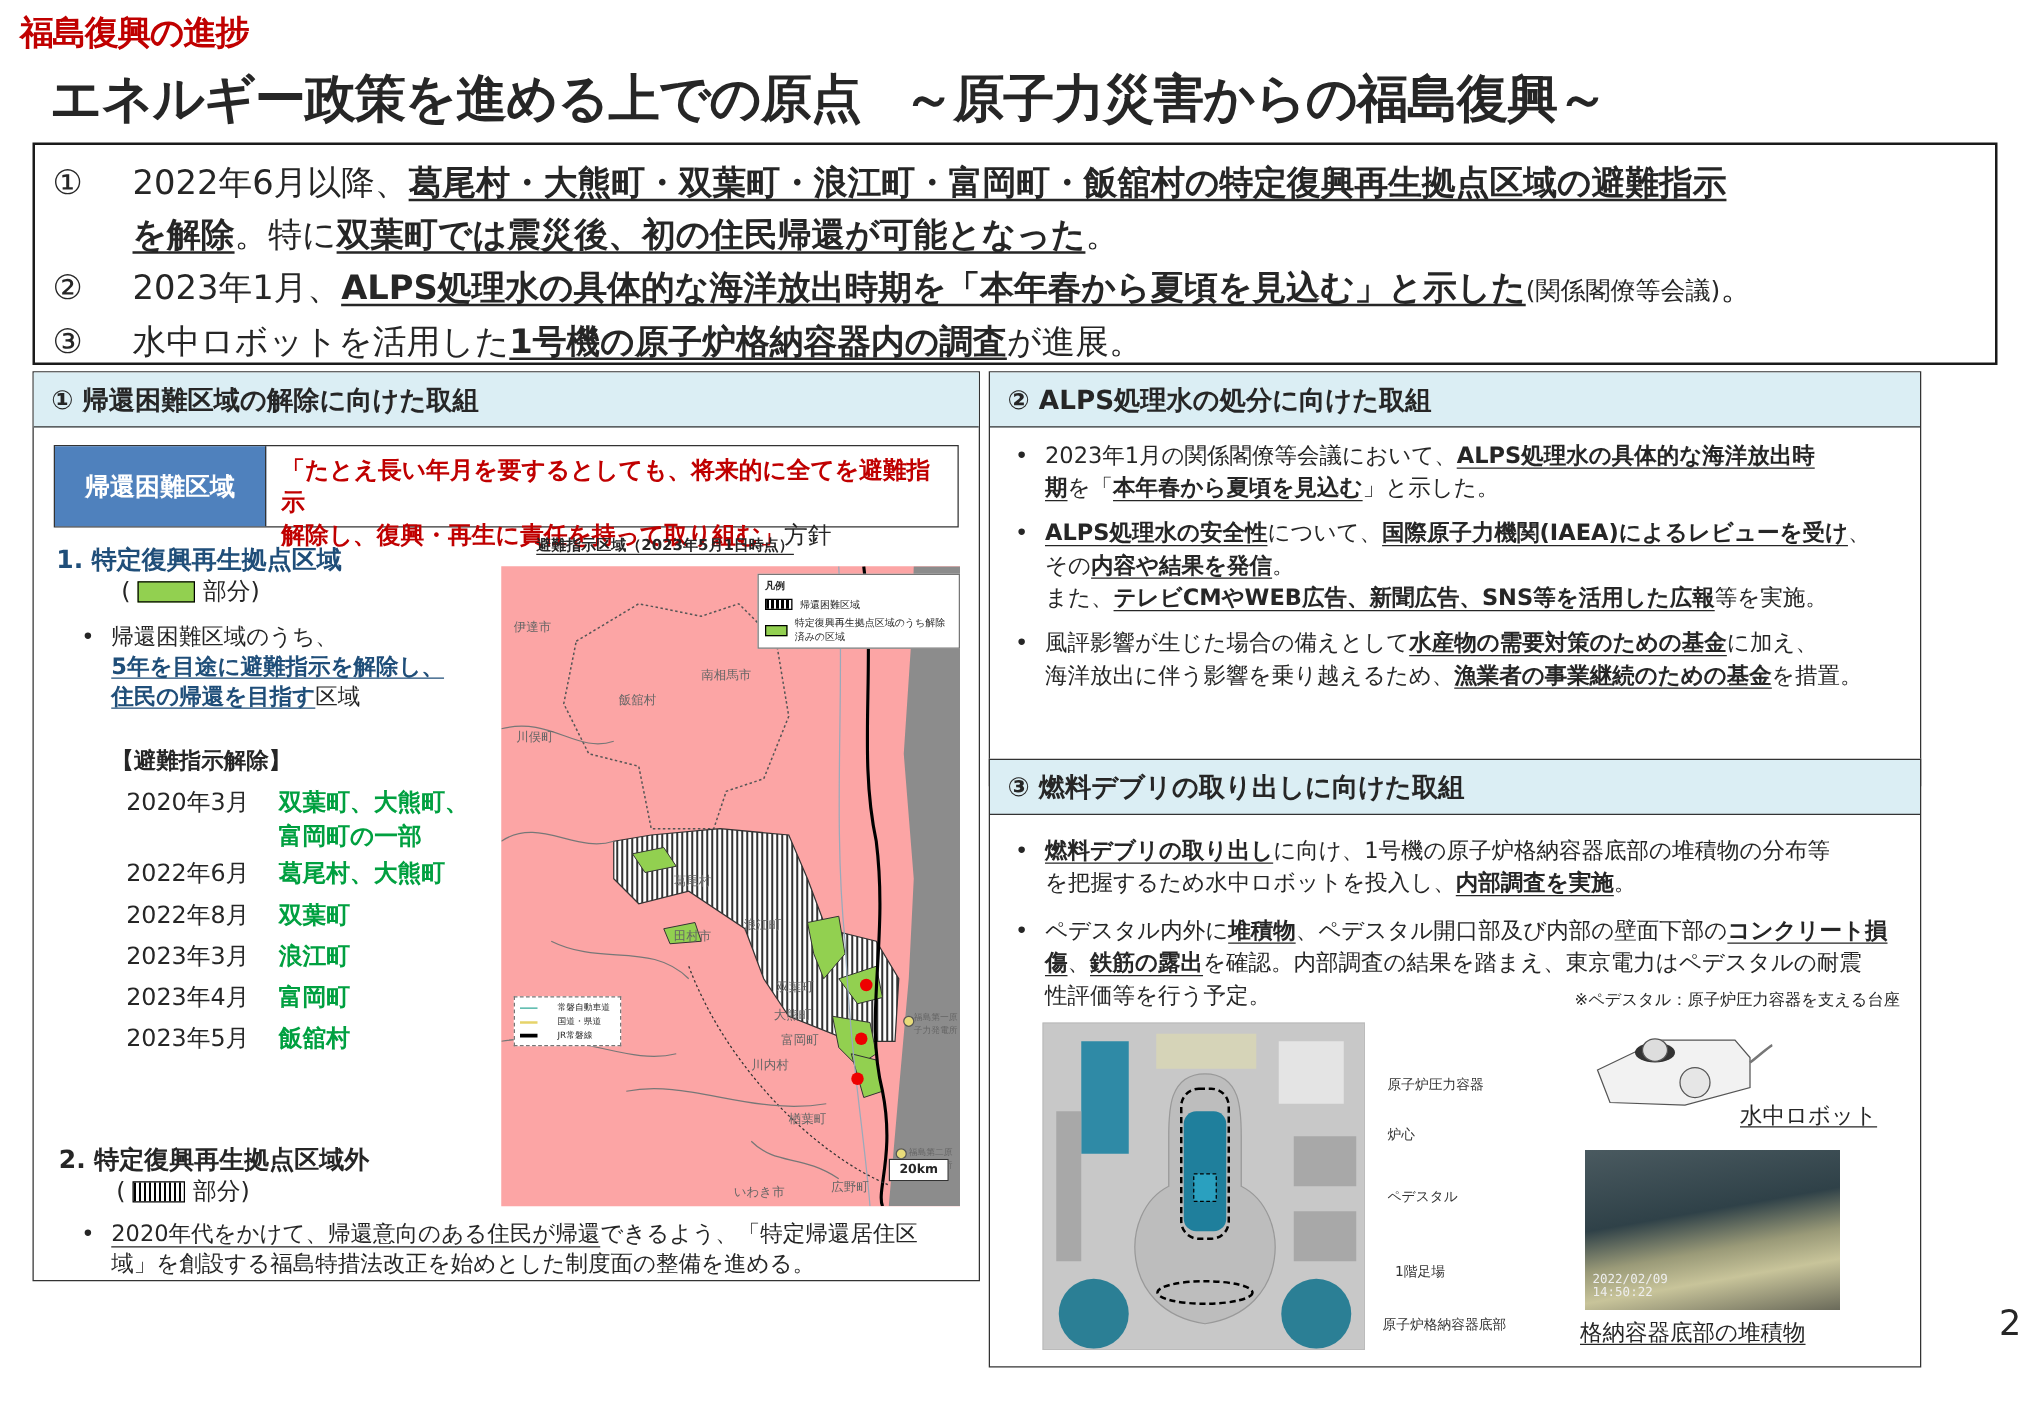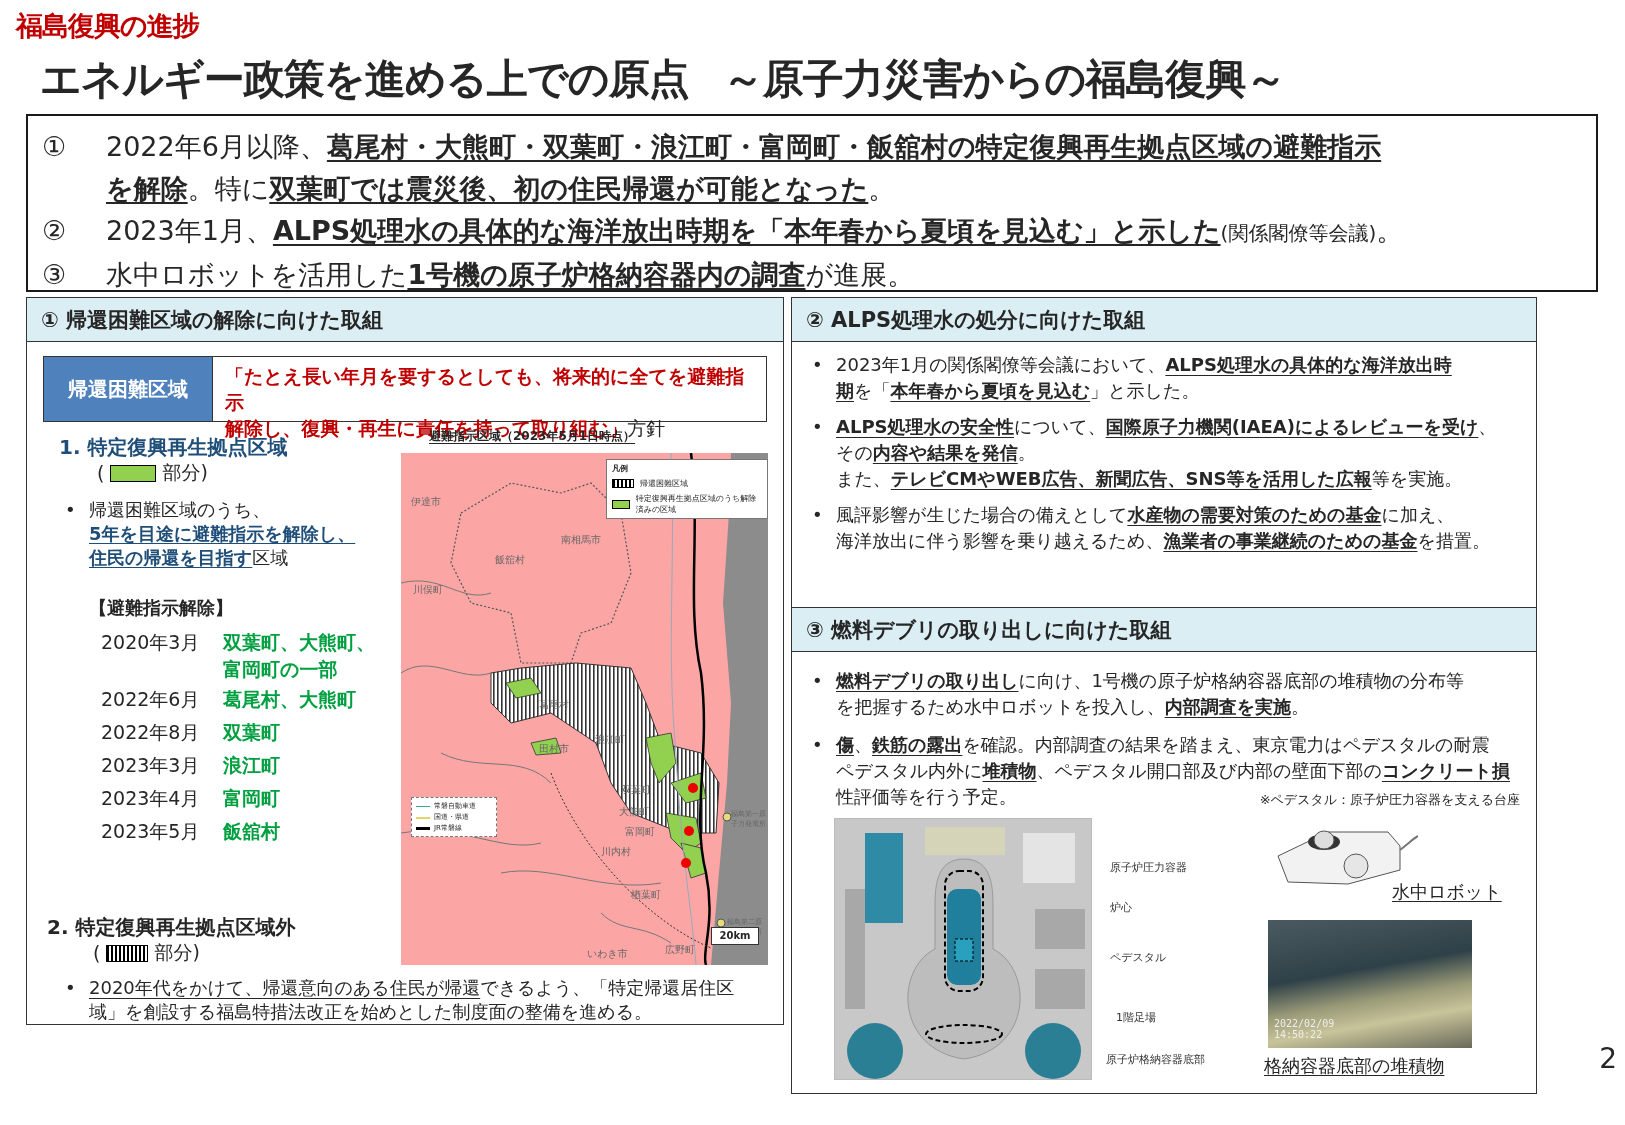--- a/index.html
+++ b/index.html
@@ -46,21 +46,21 @@
   .release-date { width: 122px; flex: none; }
   .release-towns { color: #00a040; font-weight: bold; line-height: 27px; padding-top: 3px; }
 
   .map-title { position: absolute; left: 402px; top: 130px; font-size: 12px; font-weight: bold; text-decoration: underline; text-underline-offset: 3px; }
   .map { position: absolute; left: 374px; top: 155px; width: 367px; height: 512px; background: #fca5a5; overflow: hidden; }
   .map svg { position: absolute; left: 0; top: 0; }
   .map-label { position: absolute; font-size: 10px; color: #666; white-space: nowrap; }
   .map-legend { position: absolute; left: 205px; top: 6px; width: 162px; height: 60px; background: #fff; border: 1px solid #777; font-size: 8px; padding: 3px 5px; }
   .map-legend .li { display: flex; align-items: center; gap: 6px; margin-top: 4px; }
   .road-legend { position: absolute; left: 10px; top: 344px; width: 86px; height: 40px; background: #fff; border: 1px dashed #777; font-size: 7px; padding: 3px 4px; }
-  .road-legend .li { display: flex; align-items: center; gap: 4px; line-height: 11px; }
+  .road-legend .li { display: flex; align-items: center; gap: 16px; line-height: 11px; }
   .scale { position: absolute; left: 310px; top: 474px; width: 48px; height: 18px; border: 1px solid #333; background: #fff; font-size: 10px; font-weight: bold; text-align: center; line-height: 16px; }
 
   .rb { position: absolute; font-size: 18px; line-height: 26px; white-space: nowrap; }
   .rb .dot { position: absolute; left: -24px; }
 
   .note { position: absolute; right: 16px; top: 183px; font-size: 13px; }
   .reactor { position: absolute; left: 42px; top: 210px; width: 258px; height: 262px; background: #d0d0d0; border: 1px solid #bbb; overflow: hidden; }
   .reactor-label { position: absolute; font-size: 11px; color: #333; white-space: nowrap; }
   .robot { position: absolute; left: 476px; top: 210px; width: 150px; height: 74px; }
   .debris { position: absolute; left: 476px; top: 312px; width: 204px; height: 128px; background: linear-gradient(170deg, #4a5a60 0%, #2f4148 40%, #9a9a78 60%, #c8c49a 75%, #6a6a5a 100%); overflow: hidden; }
@@ -108,21 +108,21 @@
   <div class="panel-h">① 帰還困難区域の解除に向けた取組</div>
 
   <div class="policy">
     <div class="policy-label">帰還困難区域</div>
     <div class="policy-text">
       <div>「たとえ長い年月を要するとしても、将来的に全てを避難指示</div>
       <div><span>解除し、復興・再生に責任を持って取り組む」</span><span class="tail">方針</span></div>
     </div>
   </div>
 
-  <div class="sec-h" style="left:32px; top:136px;">1. 特定復興再生拠点区域</div>
+  <div class="sec-h" style="left:18px; top:136px;">1. 特定復興再生拠点区域</div>
   <div class="paren" style="left:70px; top:162px;">
     <span>(</span>
     <span class="swatch-green"></span>
     <span>部分)</span>
   </div>
 
   <div class="bullet" style="left:62px; top:200px;">
     <span class="dot">•</span>
     <div>帰還困難区域のうち、</div>
     <div><span class="blue-u">5年を目途に避難指示を解除し、</span></div>
@@ -264,22 +264,22 @@
 
 <div class="panel" id="p3">
   <div class="panel-h">③ 燃料デブリの取り出しに向けた取組</div>
   <div class="rb" style="left:44px; top:60px;">
     <span class="dot">•</span>
     <div><span class="b u">燃料デブリの取り出し</span><span>に向け、1号機の原子炉格納容器底部の堆積物の分布等</span></div>
     <div><span>を把握するため水中ロボットを投入し、</span><span class="b u">内部調査を実施</span><span>。</span></div>
   </div>
   <div class="rb" style="left:44px; top:124px;">
     <span class="dot">•</span>
+    <div><span>ペデスタル内外に</span><span class="b u">堆積物</span><span>、ペデスタル開口部及び内部の壁面下部の</span><span class="b u">コンクリート損</span></div>
     <div><span class="b u">傷</span><span>、</span><span class="b u">鉄筋の露出</span><span>を確認。内部調査の結果を踏まえ、東京電力はペデスタルの耐震</span></div>
-    <div><span>ペデスタル内外に</span><span class="b u">堆積物</span><span>、ペデスタル開口部及び内部の壁面下部の</span><span class="b u">コンクリート損</span></div>
     <div><span>性評価等を行う予定。</span></div>
   </div>
   <div class="note">※ペデスタル：原子炉圧力容器を支える台座</div>
 
   <div class="reactor">
     <svg width="258" height="262" viewBox="0 0 258 262">
       <rect x="0" y="0" width="258" height="262" fill="#c8c8c8"></rect>
       <rect x="30" y="14" width="38" height="90" fill="#2f8aa6"></rect>
       <rect x="90" y="8" width="80" height="28" fill="#d6d4b8"></rect>
       <rect x="188" y="14" width="52" height="50" fill="#e4e4e4"></rect>

